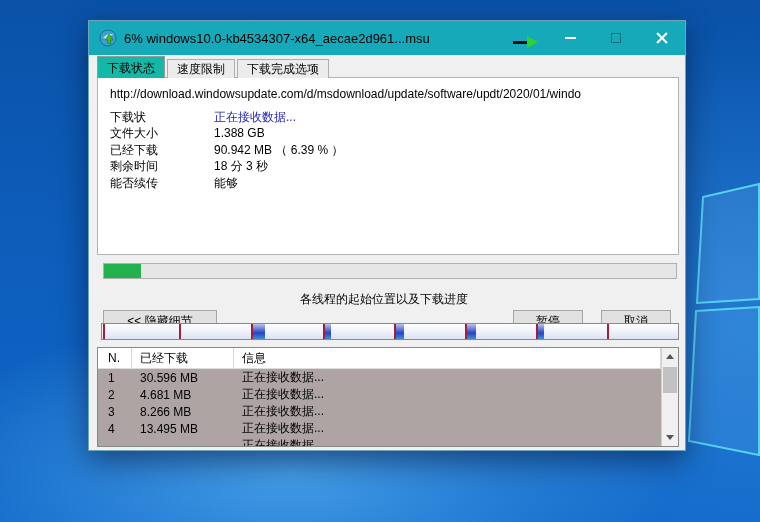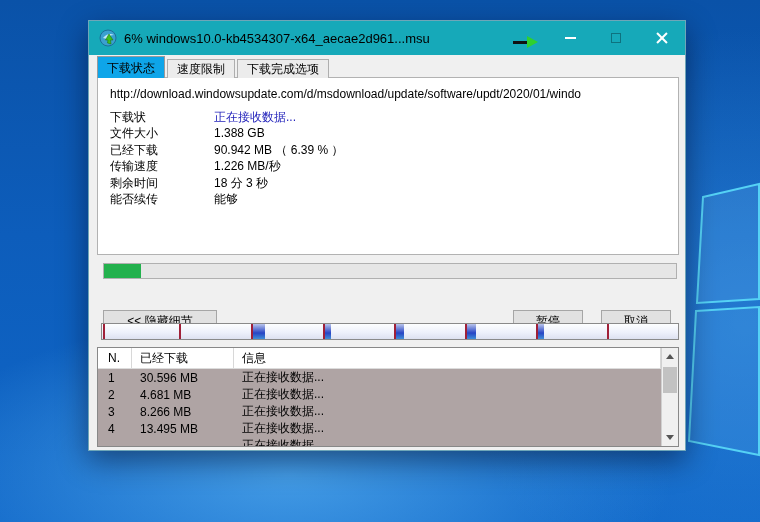--- a/index.html
+++ b/index.html
@@ -50,21 +50,21 @@
   .glyph-close::before { transform:rotate(45deg); }
   .glyph-close::after  { transform:rotate(-45deg); }
 
   
   .tabs { position:absolute; left:8px; top:36px; display:flex; align-items:flex-end; height:21px; z-index:3; }
   .tab {
     padding:3px 9px 3px 9px; background:#ececec;
     border:1px solid #aeaeae; border-bottom:none; margin-right:2px;
     height:19px; line-height:13px; white-space:nowrap;
   }
-  .tab.active { background:#0ea5e9; border-color:#9a9a9a; height:22px; padding-top:5px; }
+  .tab.active { background:#14b8a6; border-color:#9a9a9a; height:22px; padding-top:5px; }
 
   
   .panel {
     position:absolute; left:8px; top:56px; width:582px; height:178px;
     background:#ffffff; border:1px solid #b2b2b2; z-index:2;
     padding:9px 10px 0 12px; overflow:hidden;
   }
   .url-line { white-space:nowrap; overflow:hidden; margin-bottom:8px; }
   .stat-row { display:flex; line-height:16px; height:16.4px; }
   .stat-label { width:104px; flex:0 0 auto; }
@@ -171,38 +171,35 @@
     </div>
     <div class="stat-row">
       <span class="stat-label">文件大小</span>
       <span class="stat-value">1.388  GB</span>
     </div>
     <div class="stat-row">
       <span class="stat-label">已经下载</span>
       <span class="stat-value">90.942  MB （ 6.39 % ）</span>
     </div>
     <div class="stat-row">
-      <span class="stat-label">传输速度</span>
-      <span class="stat-value">1.226  MB/秒</span>
-    </div>
-    <div class="stat-row">
       <span class="stat-label">剩余时间</span>
       <span class="stat-value">18 分 3 秒</span>
     </div>
     <div class="stat-row">
       <span class="stat-label">能否续传</span>
       <span class="stat-value">能够</span>
     </div>
   </div>
 
   <div class="progress">
     <div class="fill" style="width: 6.39%; background: rgb(35, 177, 77);"></div>
   </div>
 
   <div class="btn btn-hide">&lt;&lt; 隐藏细节</div>
+  <div class="threads-caption">各线程的起始位置以及下载进度</div>
   <div class="btn btn-pause">暂停</div>
   <div class="btn btn-cancel">取消</div>
 
   <div class="thread-bar">
       <div class="tick" style="left: 0.2%; background: rgb(160, 32, 56);"></div>
       <div class="tick" style="left: 13.3%; background: rgb(160, 32, 56);"></div>
       <div class="tick" style="left: 25.8%; background: rgb(160, 32, 56);"></div>
       <div class="tick" style="left: 38.4%; background: rgb(160, 32, 56);"></div>
       <div class="tick" style="left: 50.7%; background: rgb(160, 32, 56);"></div>
       <div class="tick" style="left: 63.1%; background: rgb(160, 32, 56);"></div>

